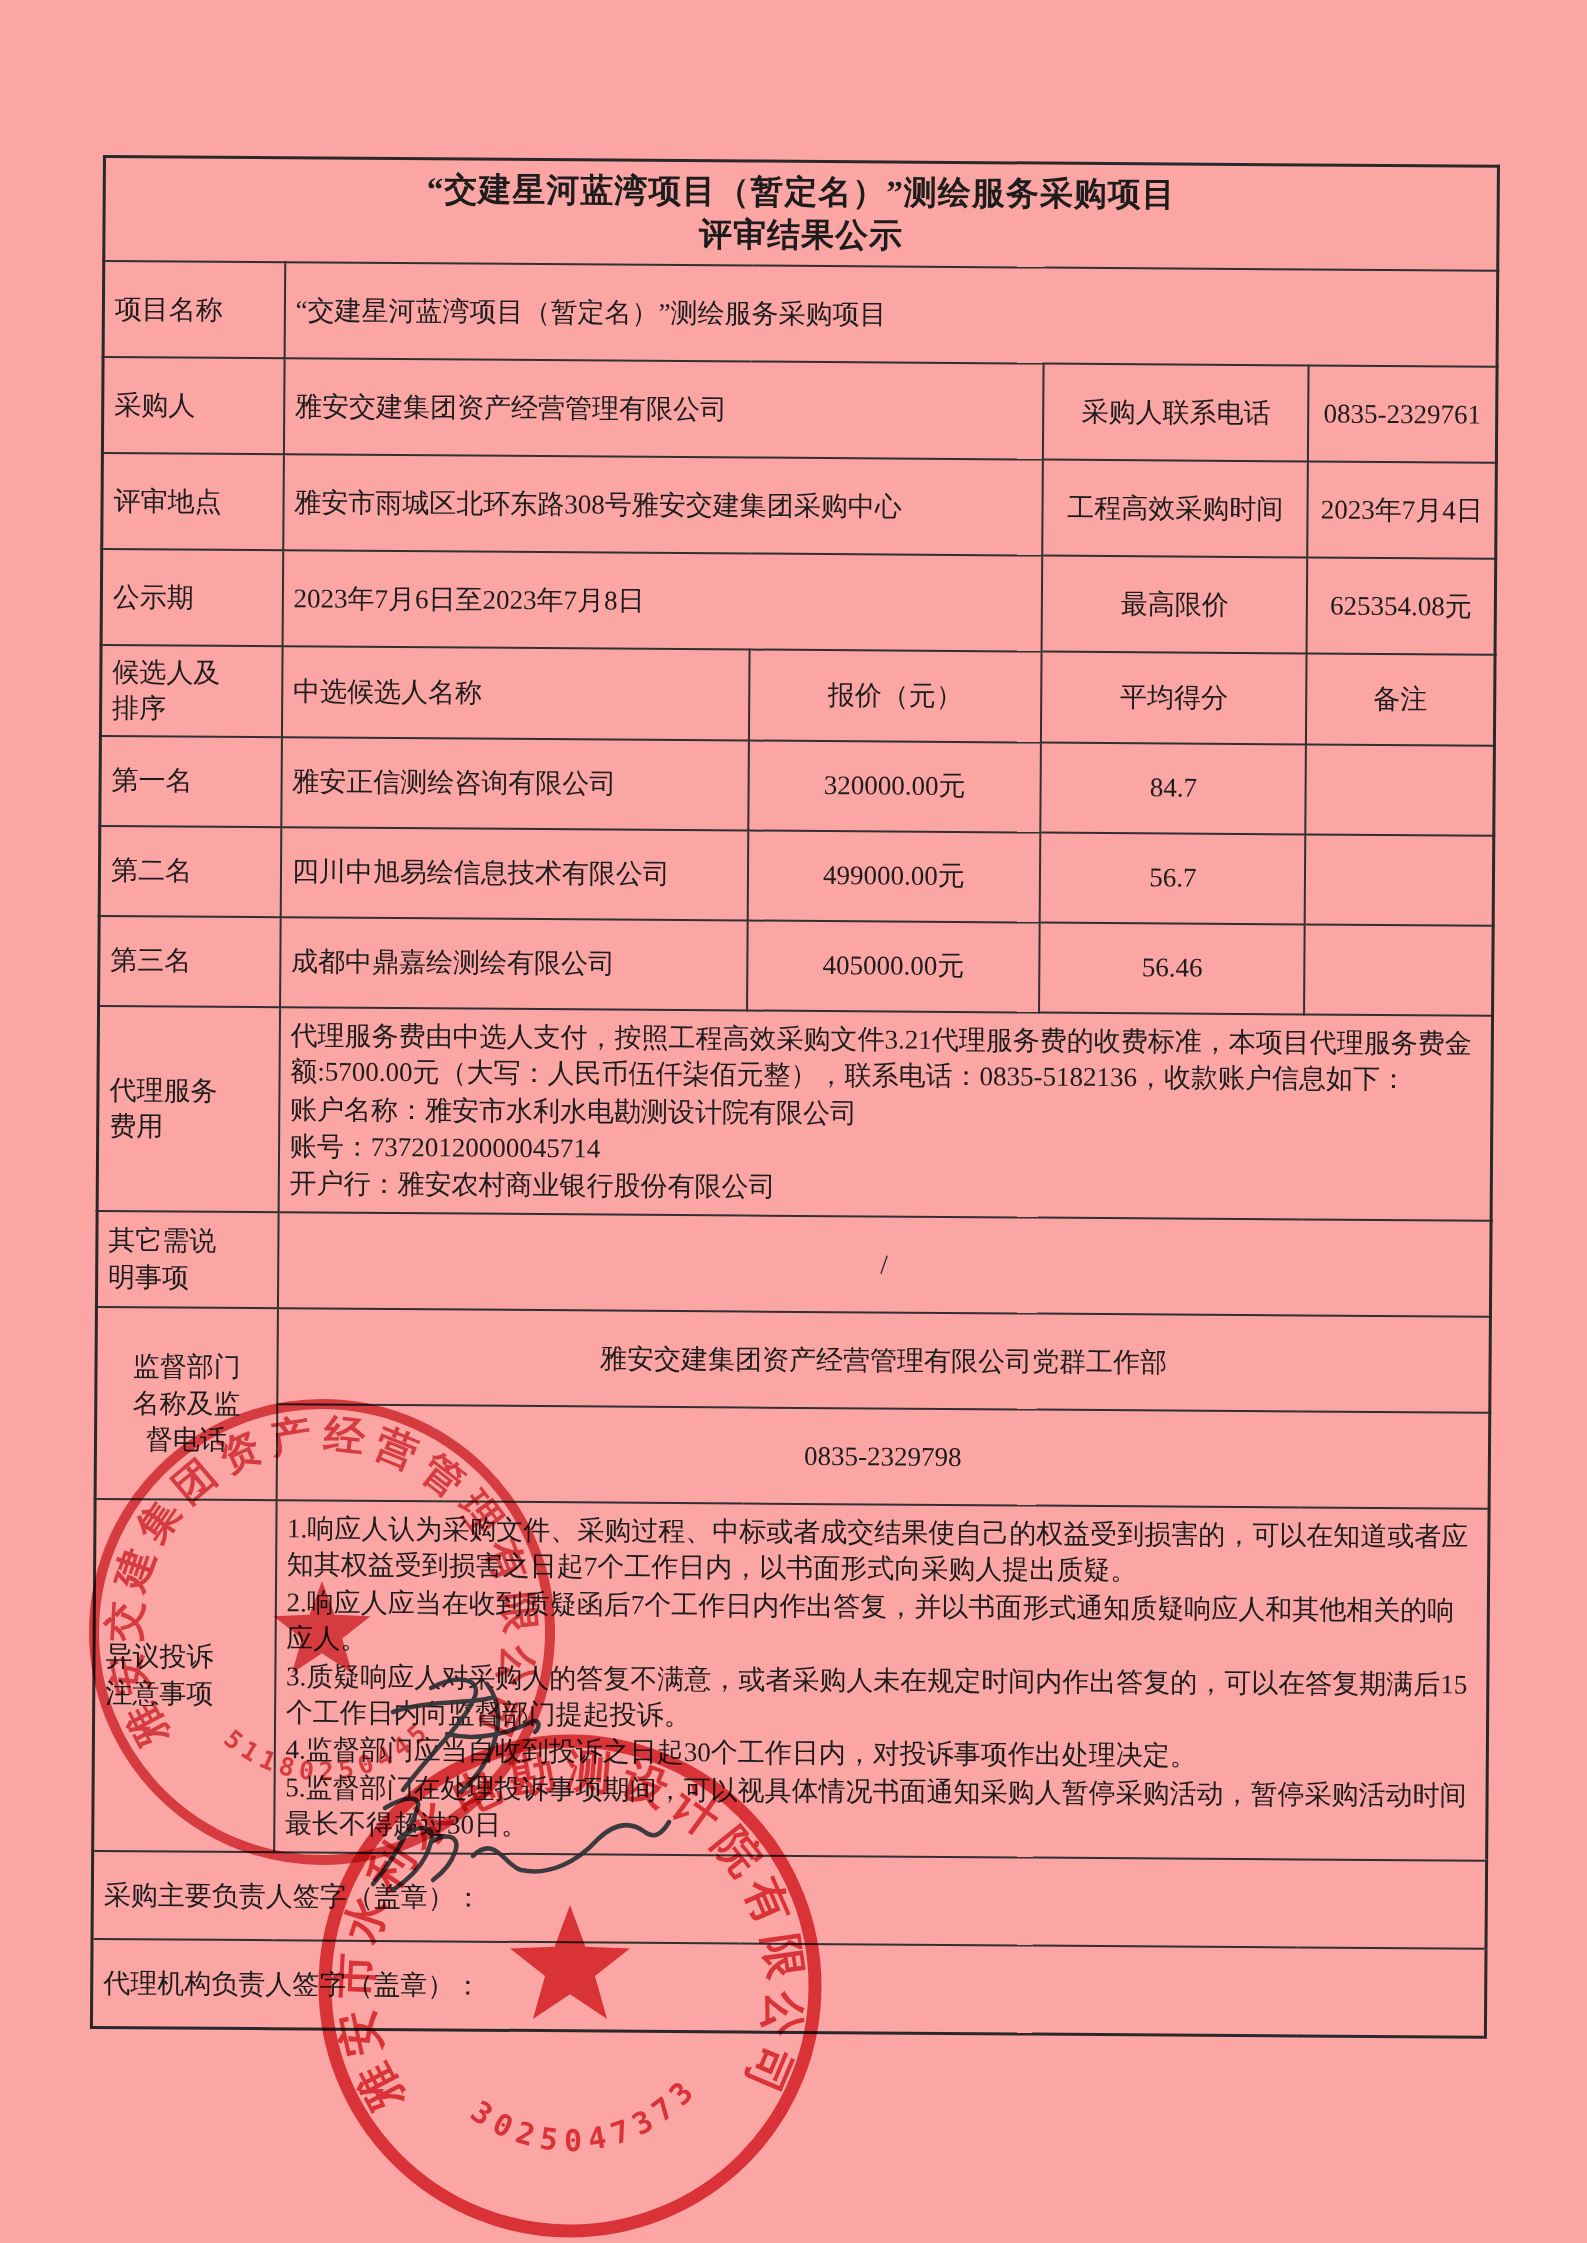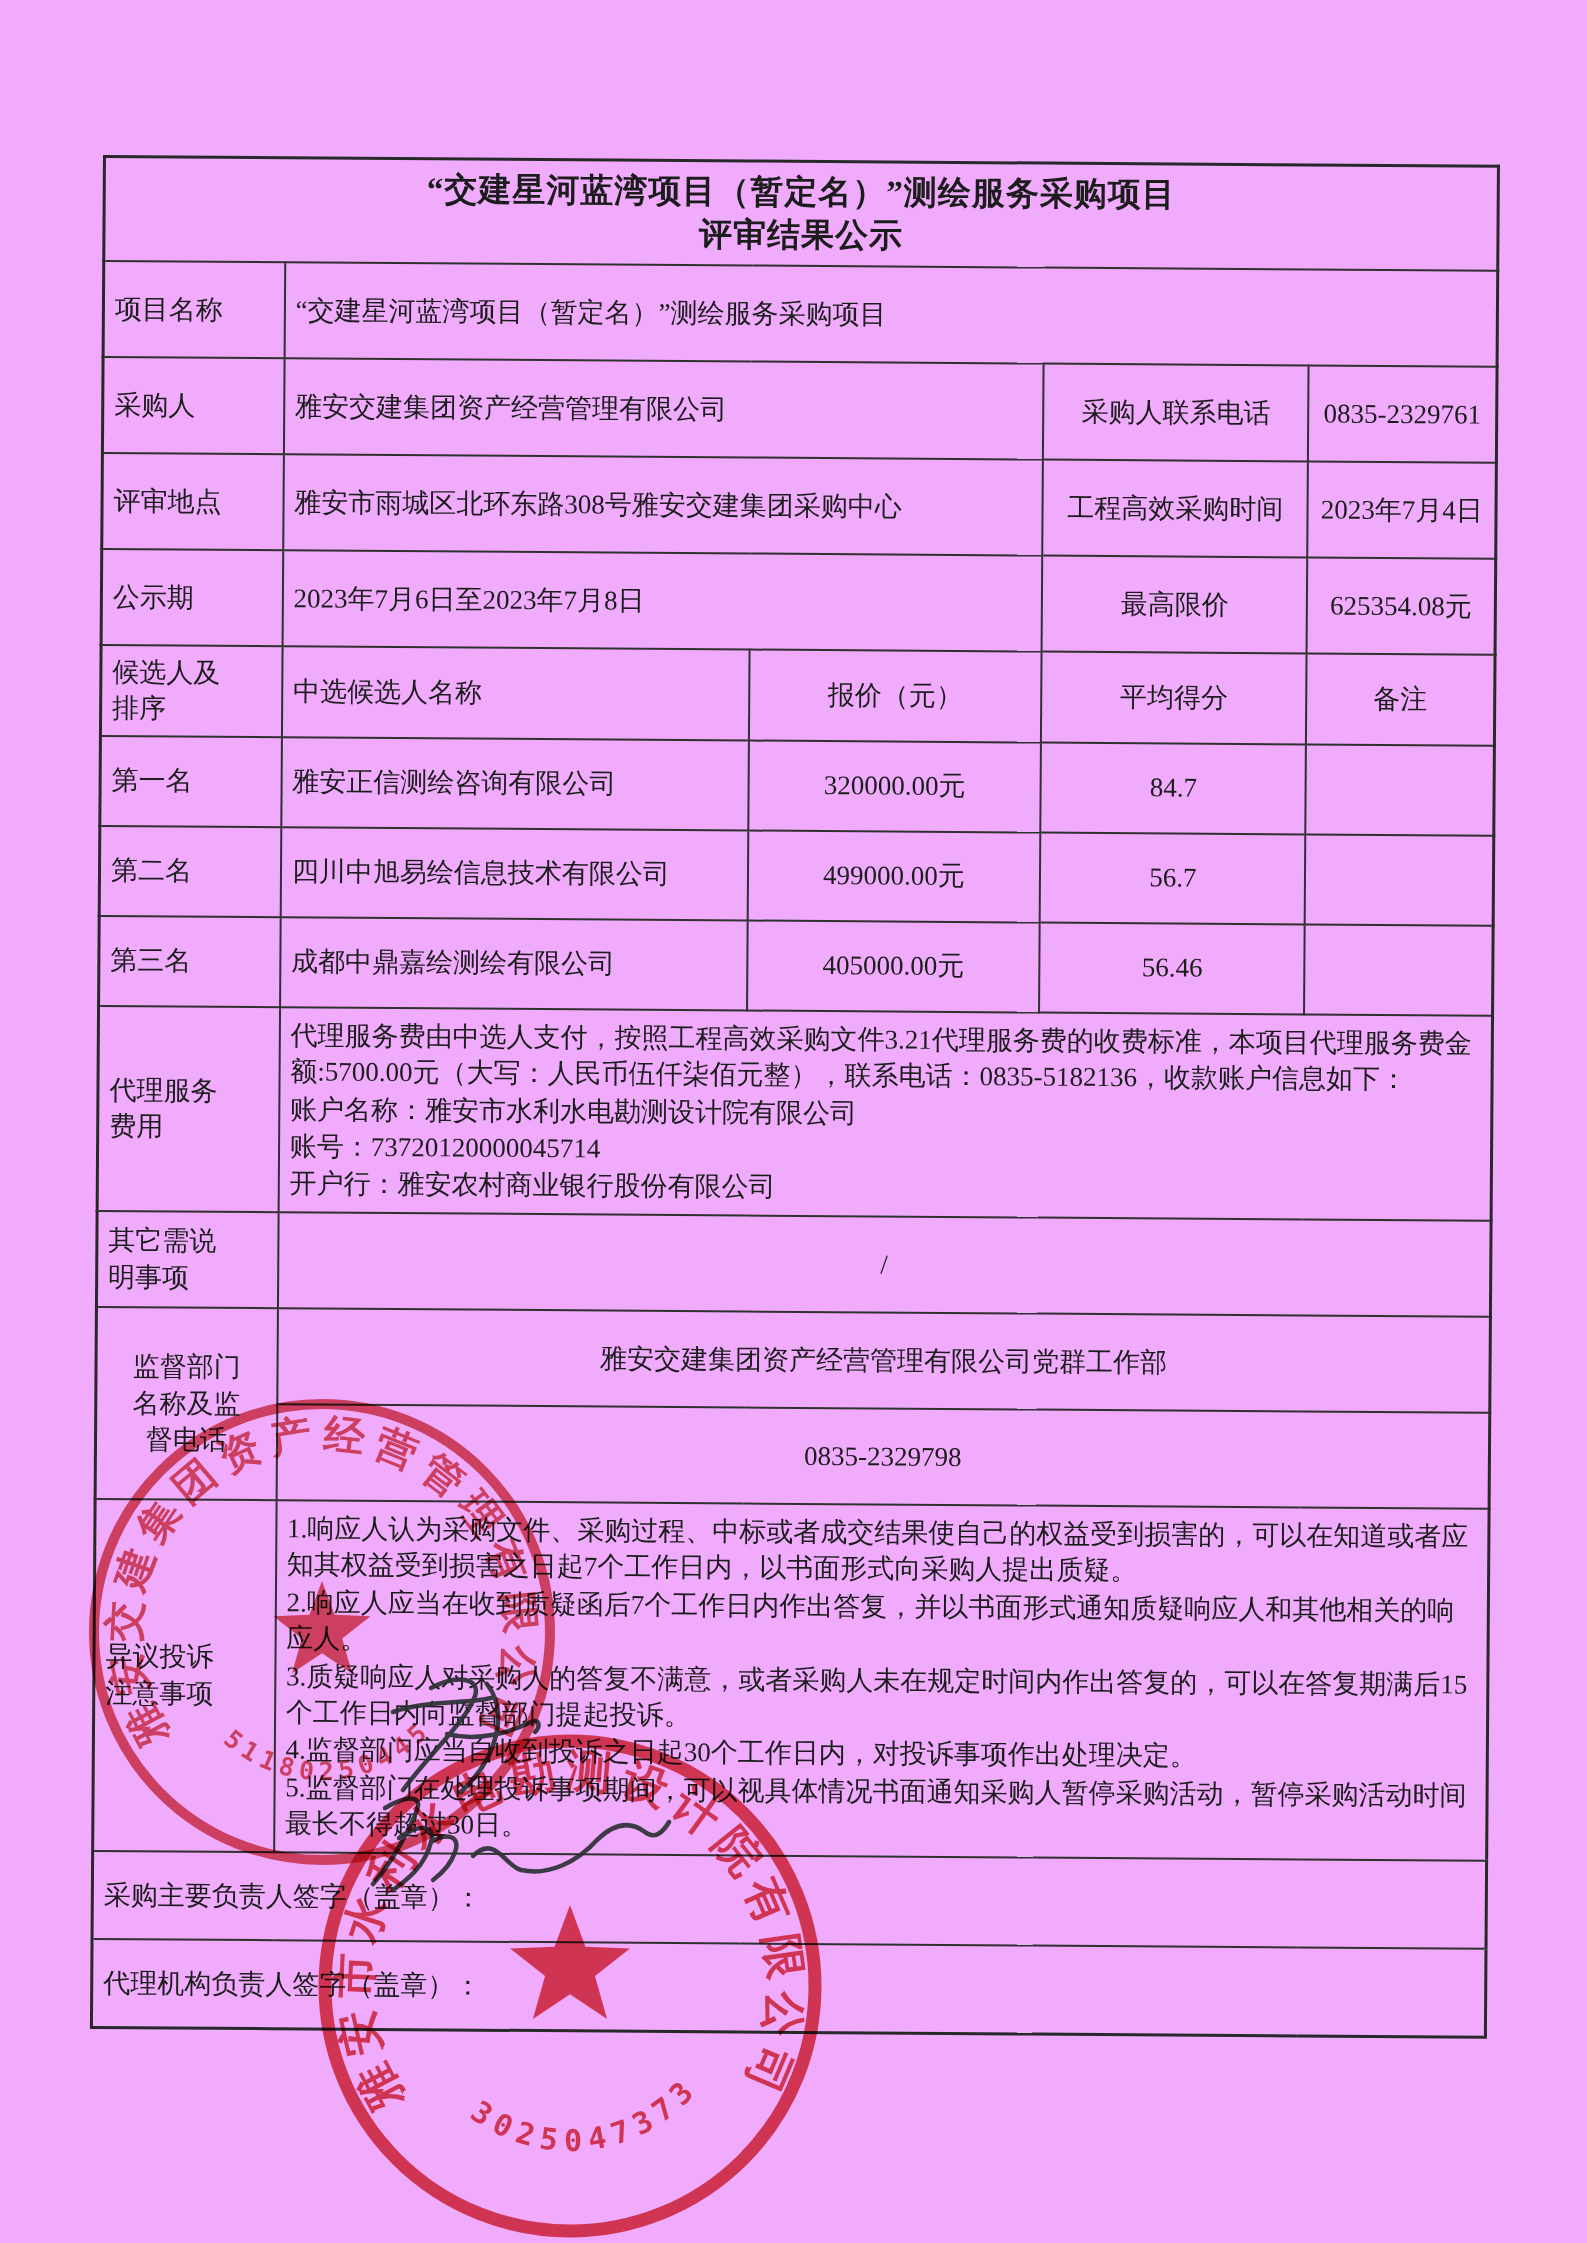--- a/index.html
+++ b/index.html
@@ -1,19 +1,19 @@
 <!DOCTYPE html>
 <html><head>
 <meta charset="utf-8">
 <style>
   html,body{margin:0;padding:0;background:#ffffff;}
   .page{
     position:relative;
     width:1587px;height:2243px;
-    background:#f0abfc;
+    background:#fca5a5;
     overflow:hidden;
     font-family:"Liberation Serif","DejaVu Serif",serif;
     color:#1c1c1c;
   }
   .doc{
     position:absolute;left:103px;top:155px;width:1397px;
     transform:rotate(0.4deg);transform-origin:0 0;
   }
   table.sheet{
     width:100%;border-collapse:collapse;table-layout:fixed;

